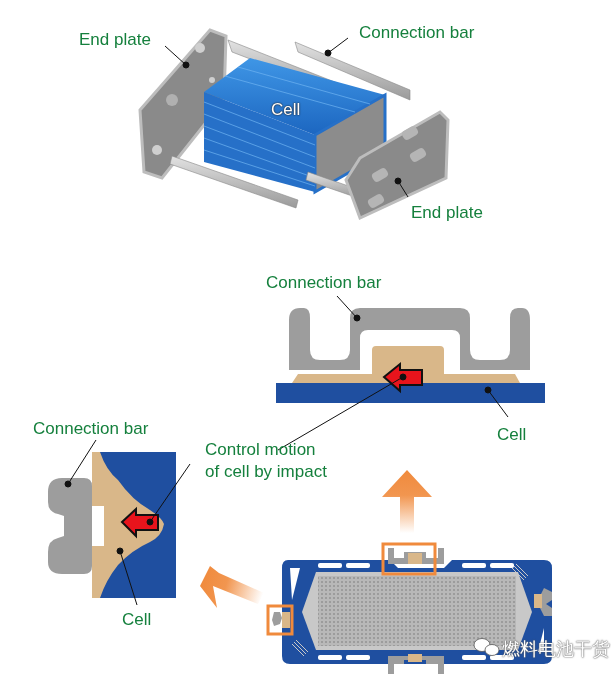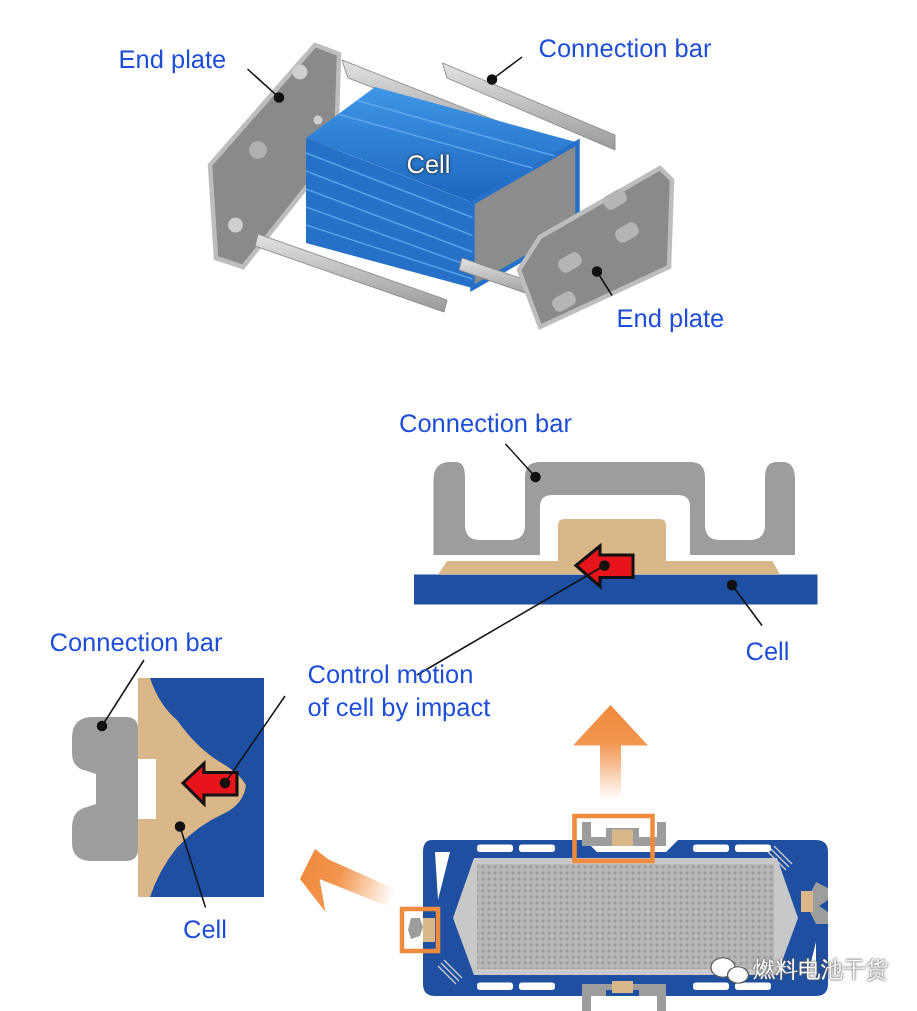--- a/index.html
+++ b/index.html
@@ -1,20 +1,20 @@
 <!DOCTYPE html>
 <html><head>
 <meta charset="utf-8">
 <style>
   html, body { margin:0; padding:0; background:#ffffff; }
   body { width:611px; height:674px; position:relative; overflow:hidden;
          font-family:"Liberation Sans", sans-serif; }
-  .lbl { position:absolute; font-size:17px; color:#1d4ed8; white-space:nowrap; line-height:20px; }
+  .lbl { position:absolute; font-size:17px; color:#15803d; white-space:nowrap; line-height:20px; }
   svg { position:absolute; left:0; top:0; }
-  .wm { position:absolute; font-family:Liberation Mono, monospace; font-size:15px; color:#ffffff;
+  .wm { position:absolute; font-family:Liberation Mono, monospace; font-size:18px; color:#ffffff;
         text-shadow:0 0 2px #666, 0 0 1px #444; white-space:nowrap; }
 </style>
 </head>
 <body>
 
 <svg width="611" height="674" viewBox="0 0 611 674">
   <defs>
     <linearGradient id="blueTop" x1="0" y1="0" x2="0" y2="1">
       <stop offset="0" stop-color="#3f96e6"></stop>
       <stop offset="1" stop-color="#1c66c0"></stop>

